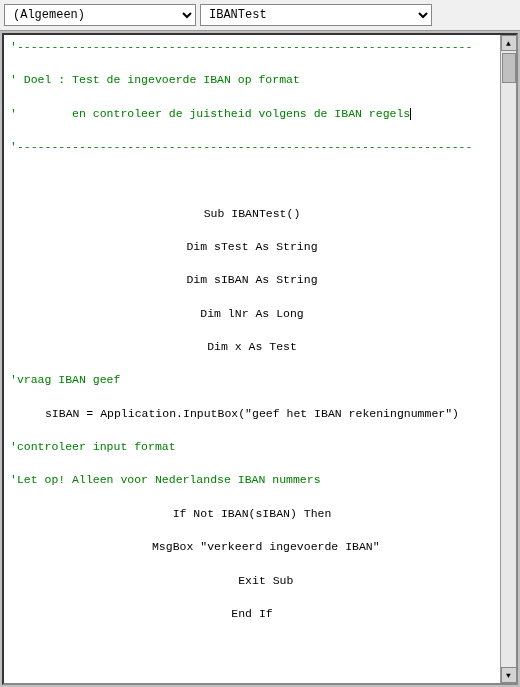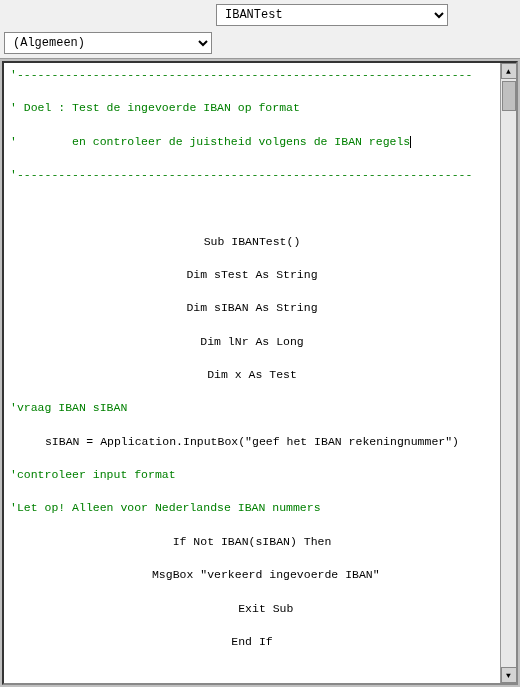--- a/index.html
+++ b/index.html
@@ -31,22 +31,21 @@
       height: 22px;
       font-family: 'Courier New', Courier, monospace;
       font-size: 12px;
       border: 1px solid #888;
       background: white;
       padding: 1px 4px;
       cursor: pointer;
     }
 
     .toolbar-select.wide {
-      width: 208px;
-      margin-top: 28px;
+      width: 192px;
     }
 
     .toolbar-select.narrow {
       width: 232px;
     }
 
     .code-container {
       flex: 1;
       background: white;
       border: 2px inset #888;
@@ -134,21 +133,21 @@
   <div class="code-area" id="code-area"><span class="code-line comment">'------------------------------------------------------------------</span>
 <span class="code-line comment">' Doel : Test de ingevoerde IBAN op format</span>
 <span class="code-line comment">'        en controleer de juistheid volgens de IBAN regels<span class="cursor"></span></span>
 <span class="code-line comment">'------------------------------------------------------------------</span>
 <span class="code-line normal">&nbsp;</span>
 <span class="code-line normal">Sub IBANTest()</span>
 <span class="code-line normal">Dim sTest As String</span>
 <span class="code-line normal">Dim sIBAN As String</span>
 <span class="code-line normal">Dim lNr As Long</span>
 <span class="code-line normal">Dim x As Test</span>
-<span class="code-line comment">'vraag IBAN sIBAN</span>
+<span class="code-line comment">'vraag IBAN geef</span>
 <span class="code-line normal">sIBAN = Application.InputBox("geef het IBAN rekeningnummer")</span>
 <span class="code-line comment">'controleer input format</span>
 <span class="code-line comment">'Let op! Alleen voor Nederlandse IBAN nummers</span>
 <span class="code-line normal">If Not IBAN(sIBAN) Then</span>
 <span class="code-line normal">    MsgBox "verkeerd ingevoerde IBAN"</span>
 <span class="code-line normal">    Exit Sub</span>
 <span class="code-line normal">End If</span>
 
 
 

